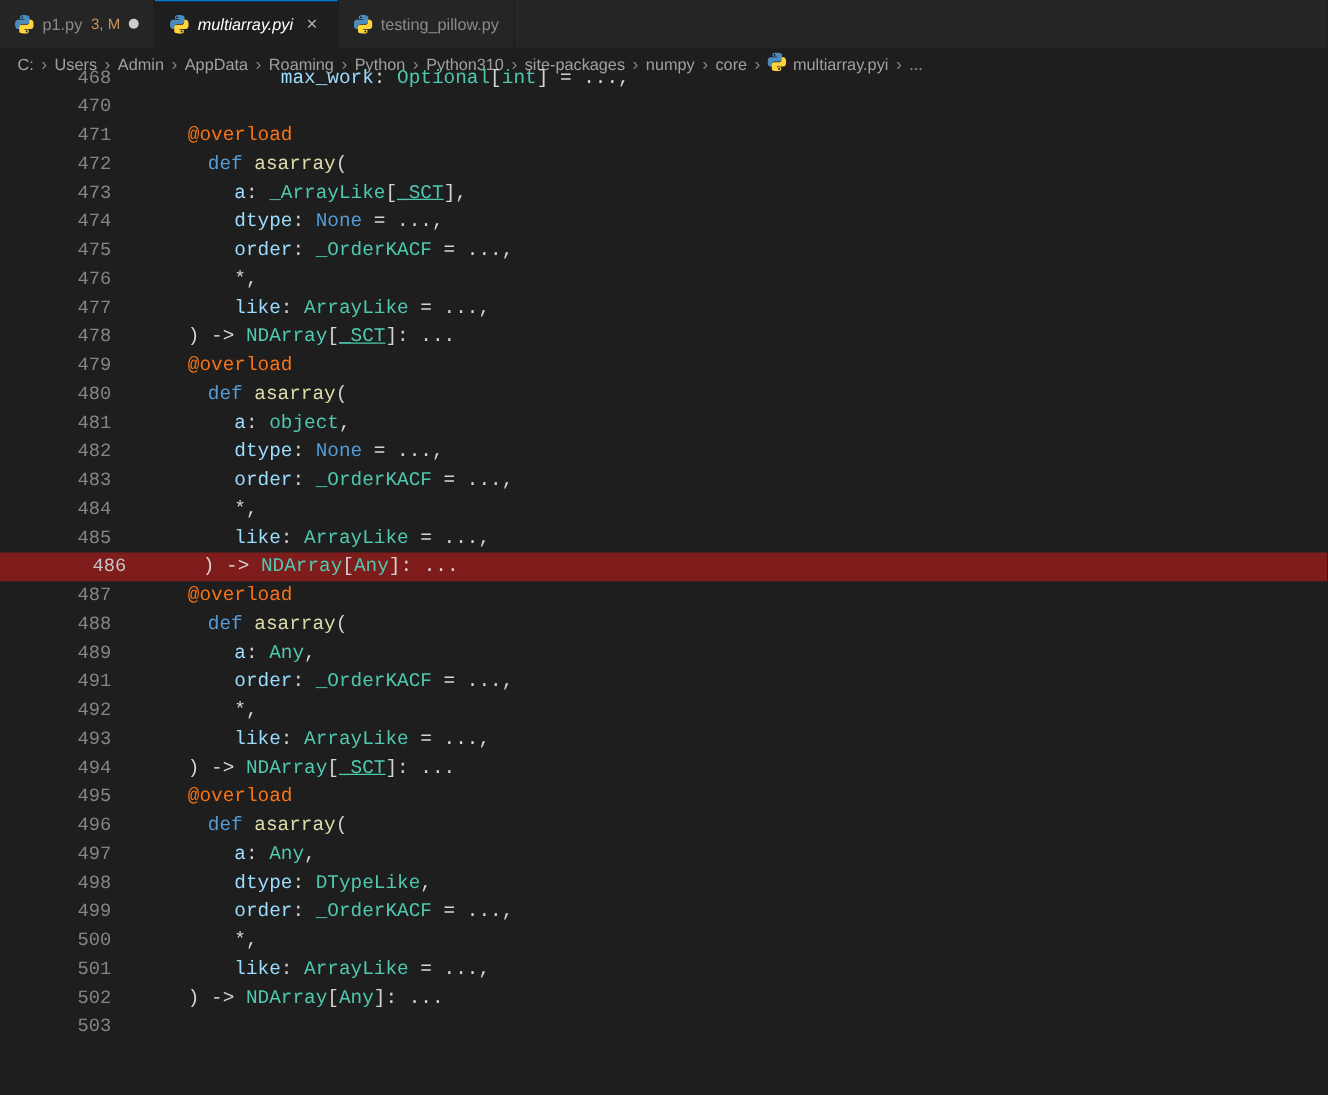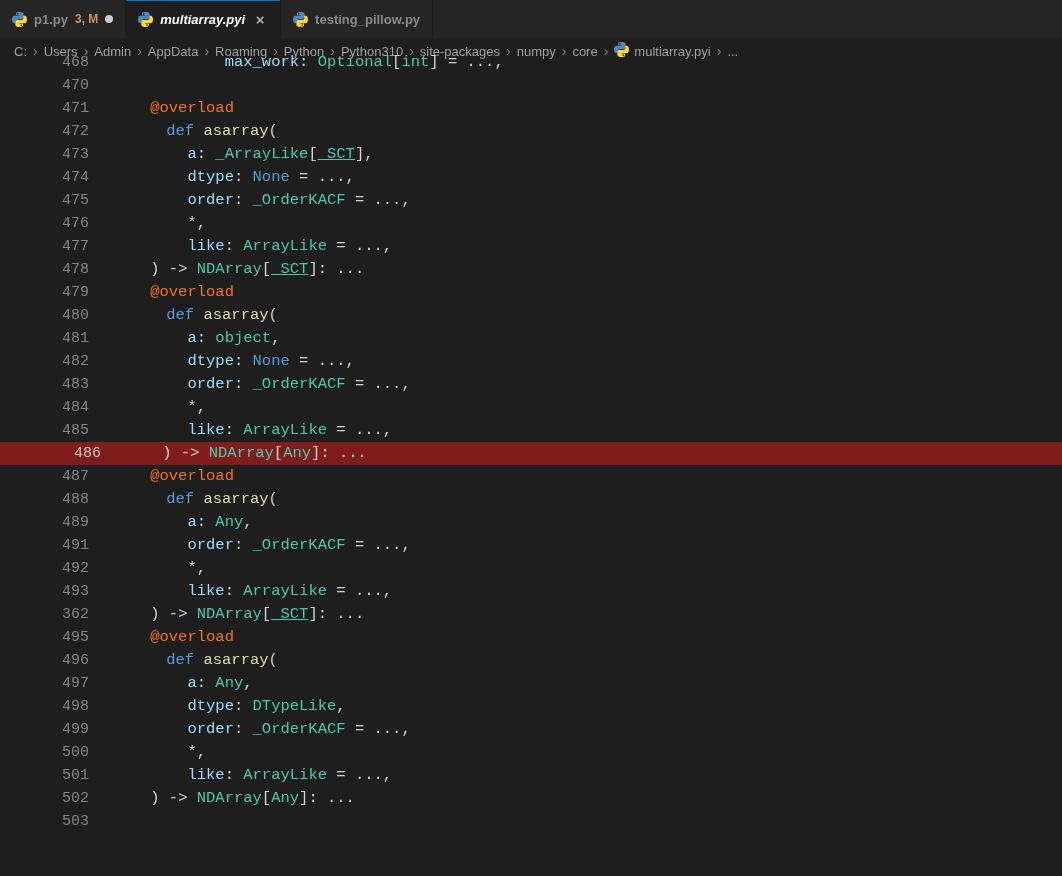--- a/index.html
+++ b/index.html
@@ -1,18 +1,18 @@
 <!DOCTYPE html>
 <html><head>
 <meta charset="utf-8">
 <style>
 * { margin:0; padding:0; box-sizing:border-box; }
 body { background:#1e1e1e; font-family:"Segoe UI",sans-serif; font-size:13px; color:#ccc; width:1062px; height:876px; overflow:hidden; }
 .tabs { display:flex; height:38px; background:#252526; align-items:stretch; }
-.tab { display:flex; align-items:center; padding:0 12px; gap:7px; color:#8a8a8a; border-right:1px solid #1e1e1e; cursor:pointer; position:relative;font-weight:bold; }
+.tab { display:flex; align-items:center; padding:0 12px; gap:7px; color:#8a8a8a; border-right:1px solid #1e1e1e; cursor:pointer; position:relative; }
 .tab.active { background:#1e1e1e; color:#fff; }
 .tab.active::before { content:""; position:absolute; top:0; left:0; right:0; height:1px; background:#0078d4; }
 .tab .icon { width:15px; height:15px; display:flex; align-items:center; }
 .tab .lbl { font-size:13px; }
 .tab.active .lbl { font-style:italic; }
 .git { color:#c8945c; font-size:12px; }
 .dot{width:8px;height:8px;border-radius:50%;background:#ccc;}
 .close { width:16px; height:16px; display:flex; align-items:center; justify-content:center; color:#b0b0b0; font-size:15px; }
 .breadcrumb { display:flex; align-items:center; height:26px; padding:0 14px; font-size:13px; color:#a0a0a0; gap:2px; }
 .breadcrumb .chev { color:#888; padding:0 4px; font-size:14px; }
@@ -118,21 +118,21 @@
     <div class="line"><span class="gutter">483</span><span class="code">    <span>    </span><span class="param">order</span><span class="pun">: </span><span class="cls">_OrderKACF</span><span class="pun"> = ...,</span></span></div>
     <div class="line"><span class="gutter">484</span><span class="code">    <span>    </span><span class="op">*</span><span class="pun">,</span></span></div>
     <div class="line"><span class="gutter">485</span><span class="code">    <span>    </span><span class="param">like</span><span class="pun">: </span><span class="cls">ArrayLike</span><span class="pun"> = ...,</span></span></div>
     <div class="line hl"><span class="gutter">486</span><span class="code">    <span class="pun">) </span><span class="op">-&gt; </span><span class="cls">NDArray</span><span class="pun">[</span><span class="cls">Any</span><span class="pun">]: ...</span></span></div>
     <div class="line"><span class="gutter">487</span><span class="code">    <span class="dec">@overload</span></span></div>
     <div class="line"><span class="gutter">488</span><span class="code">    <span class="kw">def </span><span class="fn">asarray</span><span class="pun">(</span></span></div>
     <div class="line"><span class="gutter">489</span><span class="code">    <span>    </span><span class="param">a</span><span class="pun">: </span><span class="cls">Any</span><span class="pun">,</span></span></div>
     <div class="line"><span class="gutter">491</span><span class="code">    <span>    </span><span class="param">order</span><span class="pun">: </span><span class="cls">_OrderKACF</span><span class="pun"> = ...,</span></span></div>
     <div class="line"><span class="gutter">492</span><span class="code">    <span>    </span><span class="op">*</span><span class="pun">,</span></span></div>
     <div class="line"><span class="gutter">493</span><span class="code">    <span>    </span><span class="param">like</span><span class="pun">: </span><span class="cls">ArrayLike</span><span class="pun"> = ...,</span></span></div>
-    <div class="line"><span class="gutter">362</span><span class="code">    <span class="pun">) </span><span class="op">-&gt; </span><span class="cls">NDArray</span><span class="pun">[</span><span class="cls-u">_SCT</span><span class="pun">]: ...</span></span></div>
+    <div class="line"><span class="gutter">494</span><span class="code">    <span class="pun">) </span><span class="op">-&gt; </span><span class="cls">NDArray</span><span class="pun">[</span><span class="cls-u">_SCT</span><span class="pun">]: ...</span></span></div>
     <div class="line"><span class="gutter">495</span><span class="code">    <span class="dec">@overload</span></span></div>
     <div class="line"><span class="gutter">496</span><span class="code">    <span class="kw">def </span><span class="fn">asarray</span><span class="pun">(</span></span></div>
     <div class="line"><span class="gutter">497</span><span class="code">    <span>    </span><span class="param">a</span><span class="pun">: </span><span class="cls">Any</span><span class="pun">,</span></span></div>
     <div class="line"><span class="gutter">498</span><span class="code">    <span>    </span><span class="param">dtype</span><span class="pun">: </span><span class="cls">DTypeLike</span><span class="pun">,</span></span></div>
     <div class="line"><span class="gutter">499</span><span class="code">    <span>    </span><span class="param">order</span><span class="pun">: </span><span class="cls">_OrderKACF</span><span class="pun"> = ...,</span></span></div>
     <div class="line"><span class="gutter">500</span><span class="code">    <span>    </span><span class="op">*</span><span class="pun">,</span></span></div>
     <div class="line"><span class="gutter">501</span><span class="code">    <span>    </span><span class="param">like</span><span class="pun">: </span><span class="cls">ArrayLike</span><span class="pun"> = ...,</span></span></div>
     <div class="line"><span class="gutter">502</span><span class="code">    <span class="pun">) </span><span class="op">-&gt; </span><span class="cls">NDArray</span><span class="pun">[</span><span class="cls">Any</span><span class="pun">]: ...</span></span></div>
     <div class="line"><span class="gutter">503</span><span class="code">    </span></div>
   </div>

